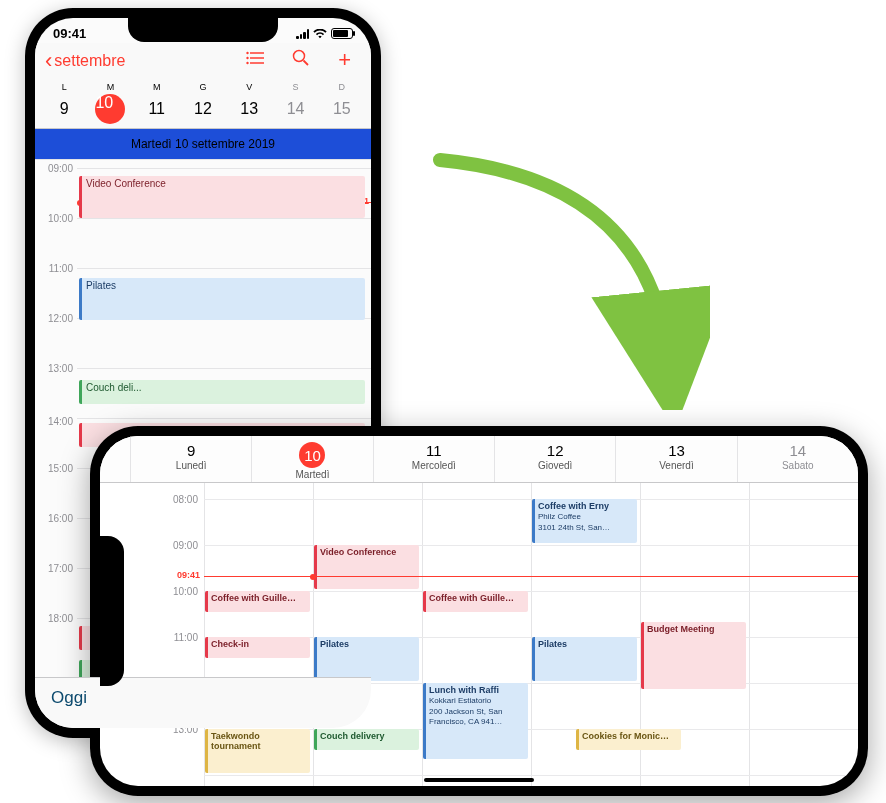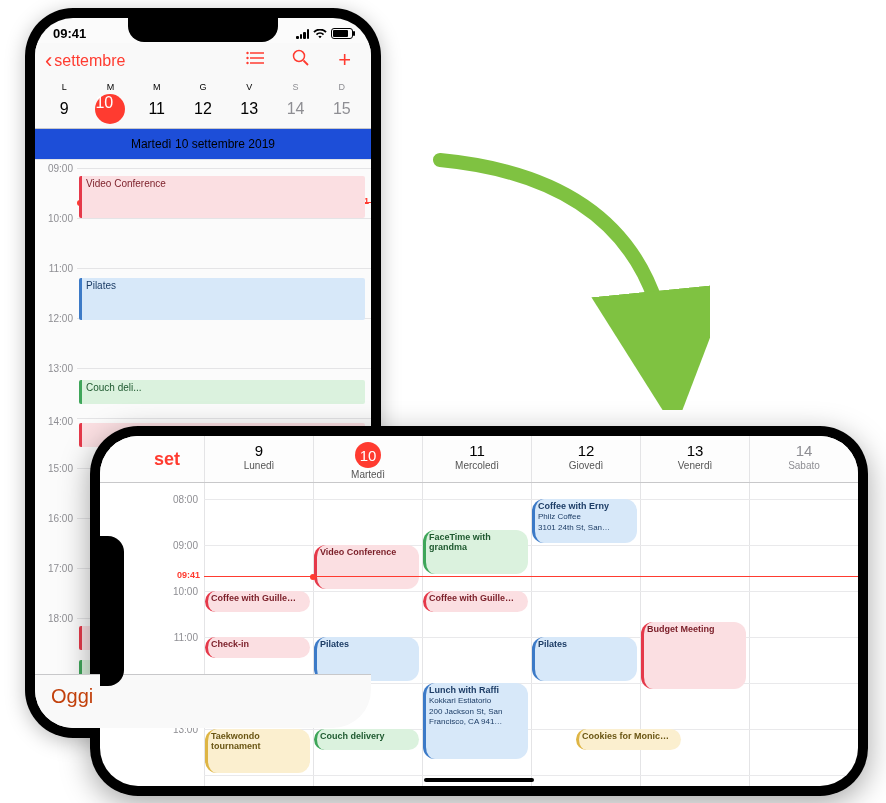--- a/index.html
+++ b/index.html
@@ -104,21 +104,21 @@
   .ev-green { background:#dbf2de; border-left-color:#3fa65a; color:#1f5a30;}
   .ev-allday-tue { background:#e0e0e2; color:#555; border-left:none; padding:1px 4px;}
   .now-label { position:absolute; right:2px; font-size:9px; color:#ff3b30; font-weight:600;}
   .now-line { position:absolute; left:44px; right:0; height:1px; background:#ff3b30;}
   .now-dot { position:absolute; width:6px; height:6px; background:#ff3b30; border-radius:50%; top:-2.5px; left:-2px;}
 
   .bottom-bar {
     border-top:1px solid #c8c8ca;
     display:flex; justify-content:space-between;
     padding:10px 16px 20px;
-    color:#c2410c; font-size:20px;
+    color:#0c4a6e; font-size:17px;
     background:#f9f9f9;
     z-index:2;
   }
 
   
   .landscape-phone {
     position:absolute;
     left:90px;
     top:426px;
     width:778px;
@@ -195,21 +195,21 @@
   }
   .land-grid .row {
     position:absolute; left:0; right:0; height:1px; background:#e9e9eb;
   }
   .allday-row {
     position:absolute; left:104px; right:0; top:0; height:16px; background:#f1f1f3;
   }
   .allday-ev { position:absolute; top:0; height:15px; font-size:9px; padding:1px 3px; overflow:hidden;}
   .land-events { position:absolute; left:104px; right:0; top:16px; bottom:0;}
   .lev {
-    position:absolute; border-radius:12px; padding:2px 3px; font-size:9px;
+    position:absolute; border-radius:2px; padding:2px 3px; font-size:9px;
     overflow:hidden; border-left:3px solid; line-height:1.15;
   }
   .lev.red { background:#fbdfe2; border-left-color:#e5394a; color:#7a1d27;}
   .lev.blue { background:#d7e8f9; border-left-color:#3c7ac7; color:#1d3d66;}
   .lev.green { background:#dbf2de; border-left-color:#3fa65a; color:#1f5a30;}
   .lev.yellow { background:#fbefcf; border-left-color:#deb544; color:#6a5614;}
   .land-now-line { position:absolute; left:0; right:0; height:1px; background:#ff3b30; z-index:5;}
   .land-now-dot { position:absolute; width:6px; height:6px; background:#ff3b30; border-radius:50%; top:-2.5px;}
 
   
@@ -361,21 +361,20 @@
     </marker>
   </defs>
   <path d="M40 20 Q 250 40, 268 220" stroke="#7fc241" stroke-width="14" fill="none" marker-end="url(#arrowhead)" stroke-linecap="round"></path>
 </svg>
 
 <div class="landscape-phone">
   <div class="landscape-screen">
     <div class="land-notch"></div>
 
     <div class="land-header">
-      <div class="land-month">set</div>
       <div class="land-day-hdr">
         <span class="dnum">9</span>
           <span class="dlbl">Lunedì</span>
       </div>
       <div class="land-day-hdr selected">
         <span class="dnum">10</span><span class="dlbl">Martedì</span>
       </div>
       <div class="land-day-hdr">
         <span class="dnum">11</span>
           <span class="dlbl">Mercoledì</span>
@@ -422,21 +421,20 @@
       <div class="land-events" id="land-events">
         <div class="land-now-line" id="land-now-line" style="top: 77.4333px;">
             <div class="land-now-dot" id="land-now-dot" style="left: 106px;"></div>
           </div>
       <div class="lev red" style="left: 1px; width: 105px; top: 92px; height: 21px;"><b>Coffee with Guille…</b></div>
           <div class="lev red" style="left: 1px; width: 105px; top: 138px; height: 21px;"><b>Check-in</b></div>
           <div class="lev yellow" style="left: 1px; width: 105px; top: 230px; height: 44px;"><b>Taekwondo tournament</b></div>
           <div class="lev red" style="left: 110px; width: 105px; top: 46px; height: 44px;"><b>Video Conference</b></div>
           <div class="lev blue" style="left: 110px; width: 105px; top: 138px; height: 44px;"><b>Pilates</b></div>
           <div class="lev green" style="left: 110px; width: 105px; top: 230px; height: 21px;"><b>Couch delivery</b></div>
-          <div class="lev green" style="left: 219px; width: 105px; top: 30.6667px; height: 44px;"><b>FaceTime with grandma</b></div>
           <div class="lev red" style="left: 219px; width: 105px; top: 92px; height: 21px;"><b>Coffee with Guille…</b></div>
           <div class="lev blue" style="left: 219px; width: 105px; top: 184px; height: 76.2px;"><b>Lunch with Raffi</b><br><span style="font-size:8px;">Kokkari Estiatorio<br>200 Jackson St, San Francisco, CA  941…</span></div>
           <div class="lev blue" style="left: 328px; width: 105px; top: 0px; height: 44px;"><b>Coffee with Erny</b><br><span style="font-size:8px;">Philz Coffee<br>3101 24th St, San…</span></div>
           <div class="lev blue" style="left: 328px; width: 105px; top: 138px; height: 44px;"><b>Pilates</b></div>
           <div class="lev yellow" style="left: 328px; width: 105px; top: 230px; height: 21px; margin-left: 44px;"><b>Cookies for Monic…</b></div>
           <div class="lev red" style="left: 437px; width: 105px; top: 122.667px; height: 67px;"><b>Budget Meeting</b></div>
         </div>
     </div>
 
     <div class="home-indicator"></div>

